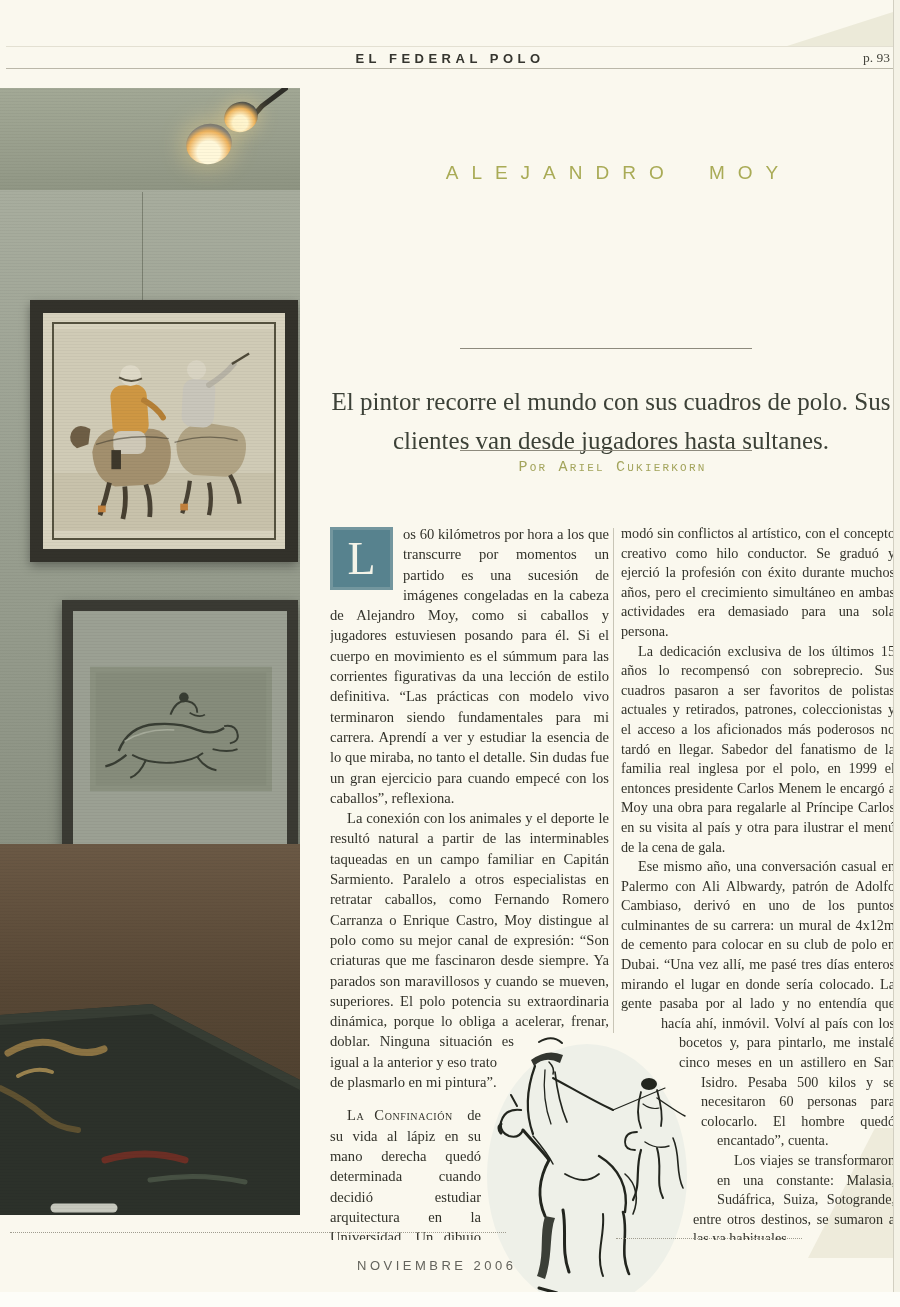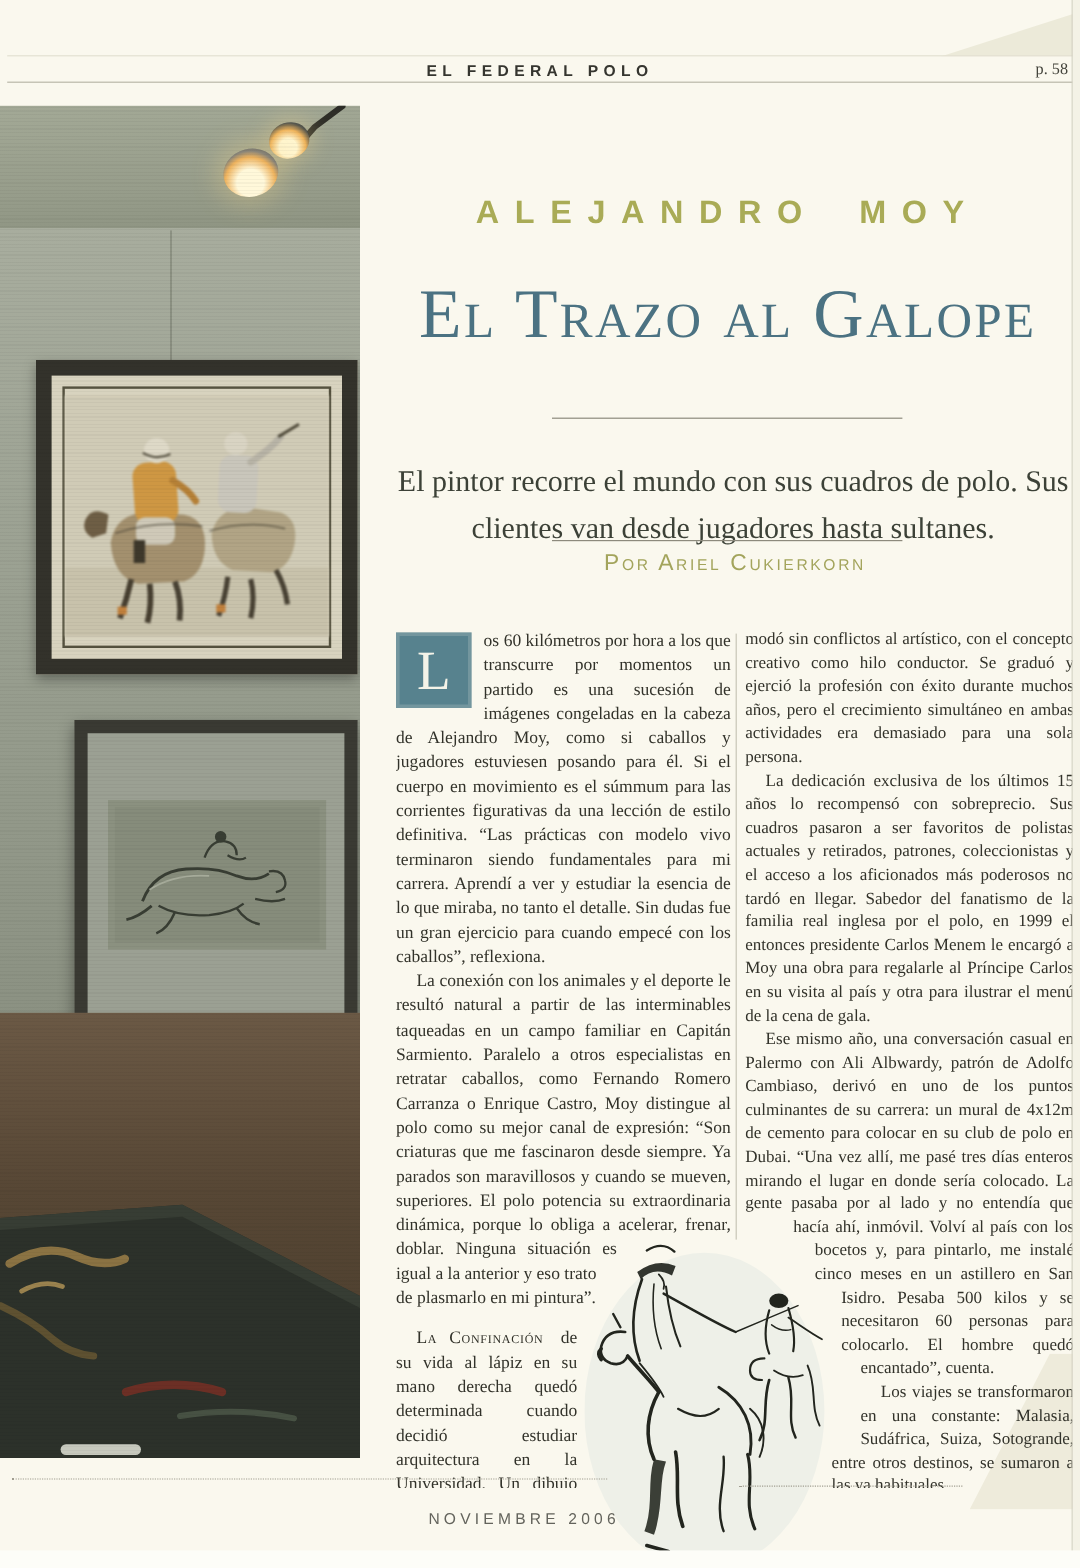--- a/index.html
+++ b/index.html
@@ -50,31 +50,31 @@
              border:11px solid #3a3a33;background:#9ba093;box-shadow:0 5px 12px rgba(0,0,0,.4);}
   .painting2 svg{position:absolute;left:17px;top:22px;filter:blur(.6px);}
 
   .ph-floor{position:absolute;left:0;top:756px;width:100%;height:371px;
             background:linear-gradient(180deg,#6b5945 0%,#574735 40%,#473a2a 100%);}
   .ph-slab{position:absolute;left:0;top:790px;width:300px;height:337px;}
   .ph-grain{position:absolute;inset:0;pointer-events:none;
             background:repeating-linear-gradient(0deg,rgba(0,0,0,.035) 0 1px,transparent 1px 3px);}
 
   
-  .kicker{position:absolute;left:324px;top:162px;width:565px;text-align:center;z-index:3;
-          font-family:"Liberation Sans",sans-serif;font-size:27px;font-weight:700;
+  .kicker{position:absolute;left:336px;top:162px;width:565px;text-align:center;z-index:3;
+          font-family:"Liberation Sans",sans-serif;font-size:19px;font-weight:400;
           letter-spacing:13px;word-spacing:14px;color:#a9ab56;}
   .title{position:absolute;left:318px;top:228px;width:577px;text-align:center;z-index:3;
          font-variant:small-caps;font-size:58px;letter-spacing:2px;color:#4b7282;font-weight:400;}
   .deck-rule{position:absolute;left:460px;width:292px;height:1px;background:#8d8a7d;z-index:3;}
   .deck{position:absolute;left:325px;top:356px;width:572px;text-align:center;z-index:3;
         font-size:25px;line-height:39px;color:#3c4137;margin-top:26px;}
   .byline,.photocredit{position:absolute;left:330px;width:565px;text-align:center;z-index:3;
-        font-family:Liberation Sans, sans-serif;font-variant:small-caps;
-        font-size:19px;letter-spacing:2.2px;color:#a3a45c;font-weight:500;}
+        font-family:Liberation Mono, monospace;font-variant:small-caps;
+        font-size:15px;letter-spacing:2.2px;color:#a3a45c;font-weight:500;}
 
   
   .columns{position:absolute;left:330px;top:524px;width:565px;height:716px;z-index:2;display:flex;}
   .col{font-size:14.6px;line-height:20.3px;text-align:justify;overflow:hidden;}
   .col-left{width:279px;}
   .col-right{width:274px;margin-left:12px;font-size:14.2px;line-height:19.6px;}
   .col p{margin:0;}
   .indent{text-indent:17px;}
   .gap-top{margin-top:13px !important;}
   .dropcap{float:left;width:63px;height:63px;margin:3px 10px 2px 0;background:#57828e;
@@ -100,21 +100,21 @@
 <body>
 
 <div class="page">
 
   <div class="under-page-tr"></div>
   <div class="under-page-br"></div>
   <div class="rule-faint"></div>
   <div class="rule-header"></div>
 
   <div class="masthead">EL FEDERAL POLO</div>
-  <div class="pageno">p. 58</div>
+  <div class="pageno">p. 93</div>
 
   <div class="photo">
     <div class="ph-ceiling"></div>
     <div class="ph-wall"></div>
     <svg class="lamp-stem" width="60" height="40" viewBox="0 0 60 40">
       <path d="M58,0 L34,18 L20,34" stroke="#2e2e28" stroke-width="5" fill="none" stroke-linecap="round"></path>
     </svg>
     <div class="lamp small"></div>
     <div class="lamp big"></div>
     <div class="ph-wire"></div>
@@ -175,21 +175,20 @@
       <path d="M0,210 q26,12 44,28 q14,12 34,14" stroke="#6b5a33" stroke-width="6" fill="none" stroke-linecap="round" opacity=".8"></path>
       <path d="M18,198 q18,-10 34,-4" stroke="#c9a55e" stroke-width="4" fill="none" stroke-linecap="round" opacity=".7"></path>
       <path d="M105,282 q40,-12 80,0" stroke="#7d2f24" stroke-width="7" fill="none" stroke-linecap="round" opacity=".8"></path>
       <path d="M55,330 h58" stroke="#d8dacf" stroke-width="9" stroke-linecap="round" opacity=".9"></path>
       <path d="M150,302 q48,-8 95,2" stroke="#53604e" stroke-width="5" fill="none" stroke-linecap="round" opacity=".7"></path>
     </svg>
     <div class="ph-grain"></div>
   </div>
 
   <div class="kicker">ALEJANDRO MOY</div>
-  <div class="title">El Trazo al Galope</div>
   <div class="deck-rule" style="top:348px"></div>
   <div class="deck">
     <span style="display:block">El pintor recorre el mundo con sus cuadros de polo. Sus</span>
     <span style="display:block">clientes van desde jugadores hasta sultanes.</span>
   </div>
   <div class="deck-rule" style="top:450px"></div>
   <div class="byline" style="top:459px">Por Ariel Cukierkorn</div>
 
   <div class="columns">
     <div class="col col-left">

